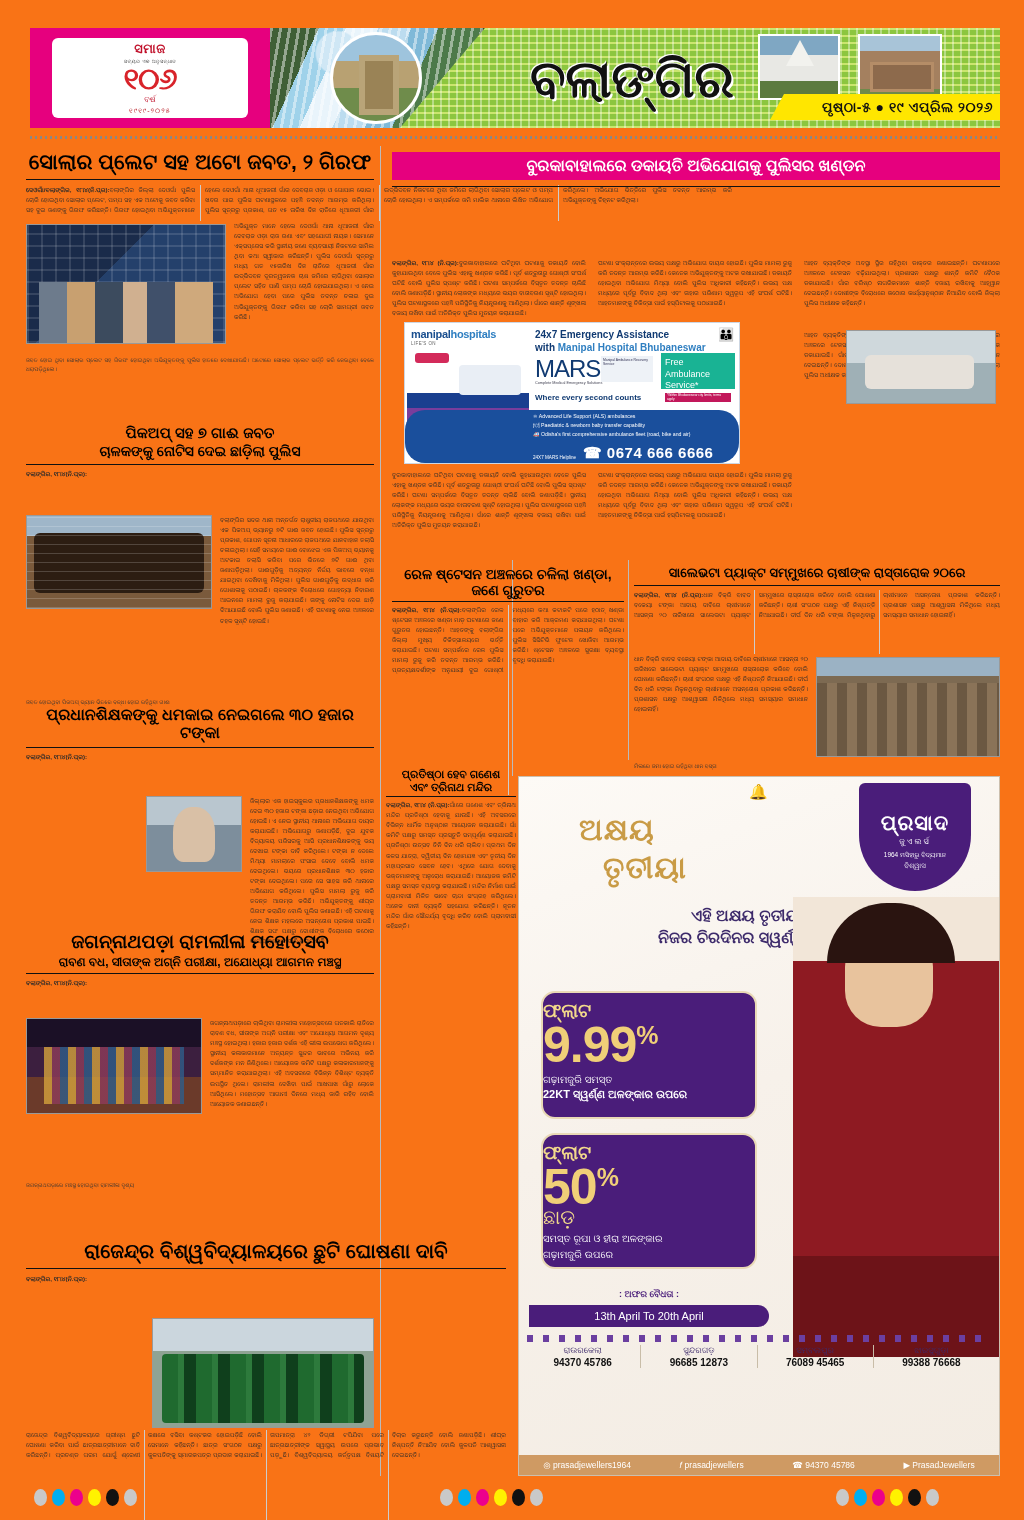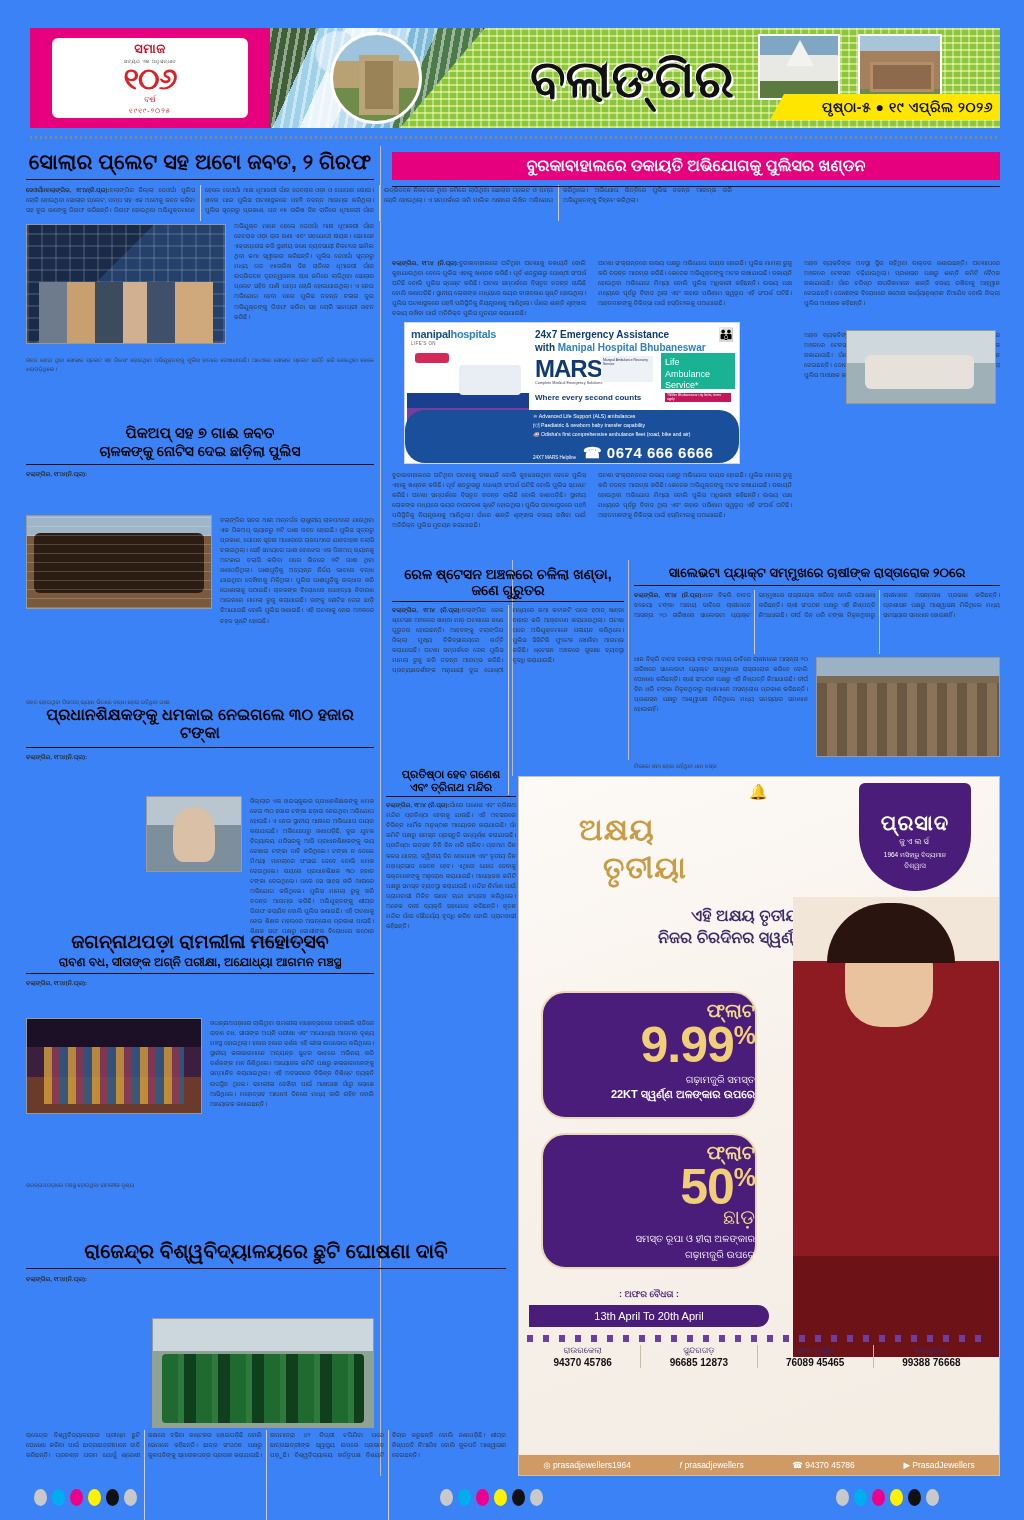--- a/index.html
+++ b/index.html
@@ -2,21 +2,21 @@
 <html><head>
 <meta charset="utf-8">
 <style>
   * { box-sizing: border-box; margin:0; padding:0; }
   html,body { background:#ffffff; }
   body {
     width:1024px; height:1520px; position:relative;
     font-family:"Liberation Sans", sans-serif;
     color:#111; overflow:hidden;
   }
-  .page { position:absolute; left:0; top:0; width:1024px; height:1520px; background:#3b82f6; }
+  .page { position:absolute; left:0; top:0; width:1024px; height:1520px; background:#f97316; }
 
   
   .masthead { position:absolute; left:30px; top:28px; width:970px; height:100px; overflow:hidden; background:#fff; }
   .mh-pink { position:absolute; left:0; top:0; width:240px; height:100px; background:#e6007e; }
   .mh-logo-box { position:absolute; left:22px; top:10px; width:196px; height:80px; background:#fff; border-radius:6px; display:flex; flex-direction:column; align-items:center; justify-content:center; }
   .mh-logo-top { font-size:13px; font-weight:bold; color:#c0102a; letter-spacing:.5px; }
   .mh-logo-sub { font-size:5px; color:#333; letter-spacing:.4px; margin-top:1px;}
   .mh-logo-num { font-size:30px; font-weight:bold; color:#d8232a; line-height:.95; letter-spacing:-1px; }
   .mh-logo-num2 { font-size:8px; color:#c0102a; margin-top:1px;}
   .mh-logo-yr { font-size:7px; color:#b5121b; letter-spacing:1px; margin-top:2px; }
@@ -94,21 +94,21 @@
   .mp-top { position:relative; height:62%; background:#ffffff; }
   .mp-logo { position:absolute; left:6px; top:5px; font-size:11px; font-weight:bold; color:#1a4f8f; letter-spacing:-.3px; }
   .mp-logo em { font-style:normal; color:#2f7fc1; }
   .mp-tag { position:absolute; left:6px; top:18px; font-size:4.5px; color:#666; letter-spacing:.4px; }
   .mp-amb { position:absolute; left:2px; top:26px; width:122px; height:76px;
     background:linear-gradient(180deg,#ffffff 0 58%, #1a3f8f 58% 78%, #7a3d9c 78% 100%); border-radius:8px 18px 4px 4px; }
   .mp-amb:before{content:"";position:absolute;left:8px;top:4px;width:34px;height:10px;background:#d32a5a;border-radius:3px;}
   .mp-amb:after{content:"";position:absolute;left:52px;top:16px;width:62px;height:30px;background:#e9eef5;border-radius:4px;}
   .mp-h1 { position:absolute; left:130px; top:6px; font-size:10px; font-weight:bold; color:#103a72; line-height:1.25; }
   .mp-h1 b { color:#2f7fc1; }
-  .mp-mars { position:absolute; left:130px; top:34px; font-size:24px; font-weight:bold; color:#103a72; letter-spacing:-1px; line-height:1; }
+  .mp-mars { position:absolute; left:130px; top:34px; font-size:24px; font-weight:normal; color:#103a72; letter-spacing:-1px; line-height:1; }
   .mp-mars-sub { position:absolute; left:130px; top:58px; font-size:3.8px; color:#445; width:80px; line-height:1.3; }
   .mp-mars-box { position:absolute; left:196px; top:33px; width:52px; height:26px; background:#eef2f7; font-size:3.4px; color:#335; padding:2px; line-height:1.25; }
   .mp-free { position:absolute; left:256px; top:30px; width:74px; height:36px; background:#19b394; color:#fff; font-size:9px; font-weight:bold; padding:3px 4px; line-height:1.08; }
   .mp-free span { display:block; font-size:3.2px; font-weight:normal; margin-top:2px; background:#c2185b; padding:1px 2px; }
   .mp-where { position:absolute; left:130px; top:70px; font-size:8px; font-weight:bold; color:#103a72; }
   .mp-ppl { position:absolute; right:4px; top:4px; font-size:13px; color:#f08b2a; }
   .mp-bottom { position:absolute; left:0; bottom:0; width:100%; height:38%; background:#1a4f9c; color:#fff;border-radius:20px; }
   .mp-li { font-size:5.2px; margin:3px 0 0 128px; }
   .mp-help { position:absolute; left:128px; bottom:3px; font-size:4.6px; }
   .mp-phone { position:absolute; left:178px; bottom:1px; font-size:15px; font-weight:bold; letter-spacing:.5px; }
@@ -120,21 +120,21 @@
     border-radius:6px 6px 56px 56px; color:#fff; text-align:center; padding-top:28px; }
   .pj-brand-name { font-size:21px; font-weight:bold; letter-spacing:1px; }
   .pj-brand-sub { font-size:8px; letter-spacing:2px; margin-top:2px; }
   .pj-brand-yr { font-size:6.5px; margin-top:4px; }
   .pj-brand-ody { font-size:7px; margin-top:3px; opacity:.9; }
   .pj-bell { position:absolute; left:50%; top:6px; transform:translateX(-50%); font-size:15px; color:#e3b96a;}
   .pj-ak1 { position:absolute; left:60px; top:36px; font-size:30px; font-weight:bold; color:#c99b45; letter-spacing:1px;}
   .pj-ak2 { position:absolute; left:84px; top:74px; font-size:30px; font-weight:bold; color:#c99b45; letter-spacing:1px;}
   .pj-line1 { position:absolute; left:0; right:0; top:130px; text-align:center; font-size:16px; font-weight:bold; color:#3d2a6b; }
   .pj-line2 { position:absolute; left:0; right:0; top:152px; text-align:center; font-size:16px; font-weight:bold; color:#3d2a6b; }
-  .pj-off { position:absolute; left:22px; width:216px; background:#4a1d7a; border-radius:24px; border:2px solid #e9d9b6; text-align:right; color:#fff; }
+  .pj-off { position:absolute; left:22px; width:216px; background:#4a1d7a; border-radius:14px; border:2px solid #e9d9b6; text-align:left; color:#fff; }
   .pj-off1 { top:214px; height:128px; }
   .pj-off2 { top:356px; height:136px; }
   .pj-flat { font-size:19px; font-weight:bold; color:#f2d98b; margin-top:7px; }
   .pj-pct { font-size:50px; font-weight:bold; color:#f0cf78; line-height:.95; letter-spacing:-1px; }
   .pj-pct small { font-size:25px; vertical-align:super; }
   .pj-d1 { font-size:10px; margin-top:4px; color:#fff;}
   .pj-d2 { font-size:11px; margin-top:2px; color:#fff; font-weight:bold;}
   .pj-bride { position:absolute; right:0; top:120px; width:206px; height:460px;
     background:linear-gradient(180deg,#f2e6d8 0 14%, #8e1a22 14% 78%, #6d1318 78% 100%); }
   .pj-bride:before { content:""; position:absolute; left:52px; top:26px; width:88px; height:104px; border-radius:44px 44px 36px 36px; background:#e8c39d; }
@@ -283,21 +283,21 @@
       <div class="mp-tag">LIFE'S ON</div>
       <div class="mp-amb"></div>
       <div class="mp-h1">
         <span>24x7 Emergency Assistance</span><br>
         <span>with </span><b>Manipal Hospital Bhubaneswar</b>
       </div>
       <div class="mp-mars">MARS</div>
       <div class="mp-mars-sub">Complete Medical Emergency Solutions</div>
       <div class="mp-mars-box">Manipal Ambulance Recovery Service</div>
       <div class="mp-free">
-        <span style="display:block;font-size:9px;background:none;padding:0;">Life</span>
+        <span style="display:block;font-size:9px;background:none;padding:0;">Free</span>
         <span style="display:block;font-size:9px;background:none;padding:0;">Ambulance</span>
         <span style="display:block;font-size:9px;background:none;padding:0;">Service*</span>
         <span>*Within Bhubaneswar city limits, terms apply</span>
       </div>
       <div class="mp-where">Where every second counts</div>
       <div class="mp-ppl">👪</div>
     </div>
     <div class="mp-bottom">
       <div class="mp-li">⚛ <span>Advanced Life Support (ALS) ambulances</span></div>
       <div class="mp-li">🍽 <span>Paediatric &amp; newborn baby transfer capability</span></div>

